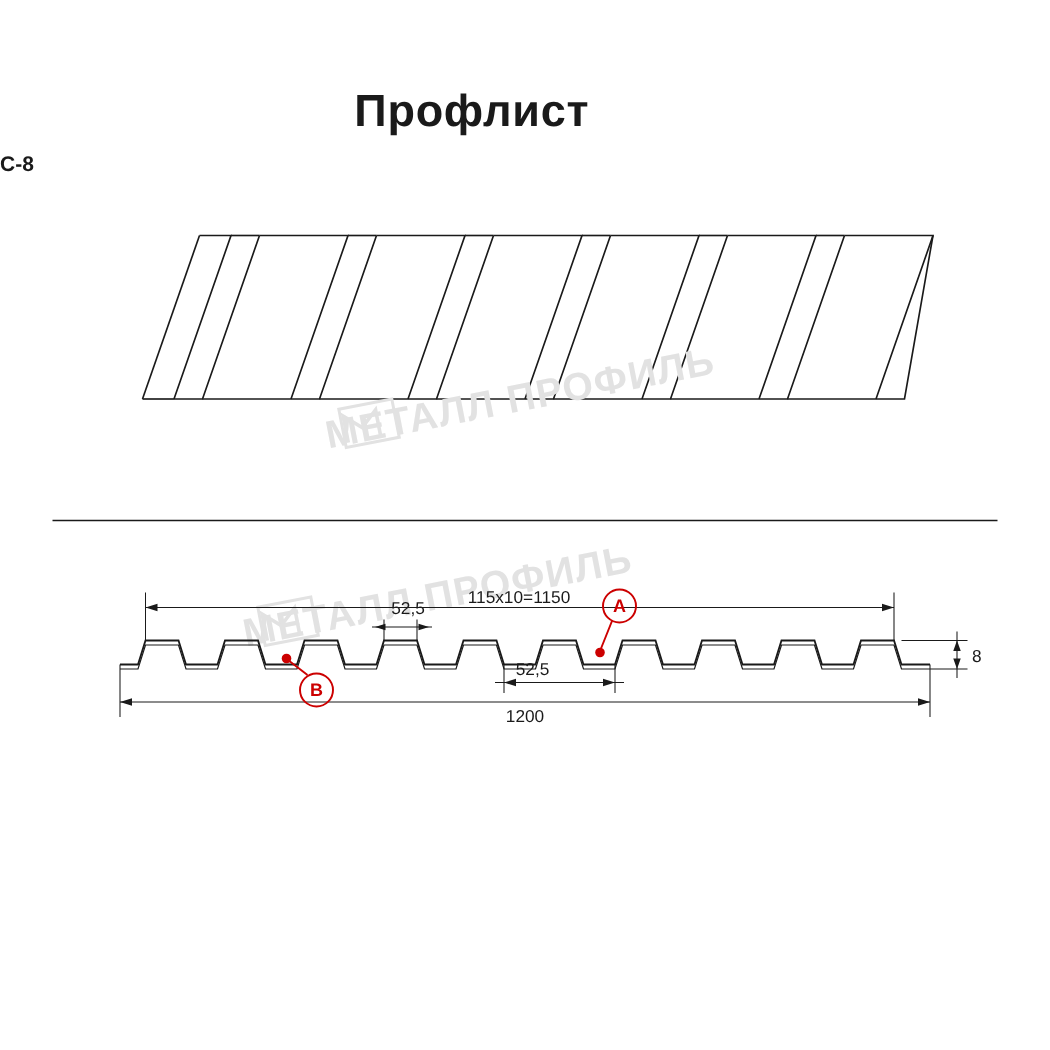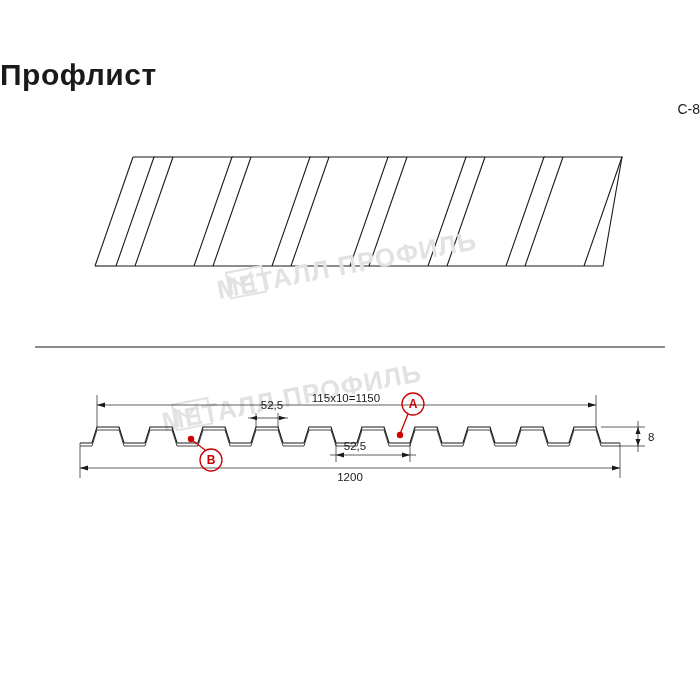--- a/index.html
+++ b/index.html
@@ -17,33 +17,34 @@
   }
   .page {
     position: absolute;
     inset: 0;
   }
   .title {
     position: absolute;
     top: 58px;
     left: 0;
     width: 629px;
+    text-align: center;
     font-size: 30px;
     font-weight: bold;
     letter-spacing: 0.5px;
     color: #1a1a1a;
   }
   .subtitle {
     position: absolute;
     top: 101px;
     left: 0;
     width: 700px;
-    text-align: right;
+    text-align: left;
     font-size: 14px;
-    font-weight: normal;
+    font-weight: bold;
     color: #1a1a1a;
   }
   .footer-note {
     position: absolute;
     top: 620px;
     left: 0;
     width: 700px;
     text-align: center;
     font-size: 13.5px;
     font-weight: bold;

